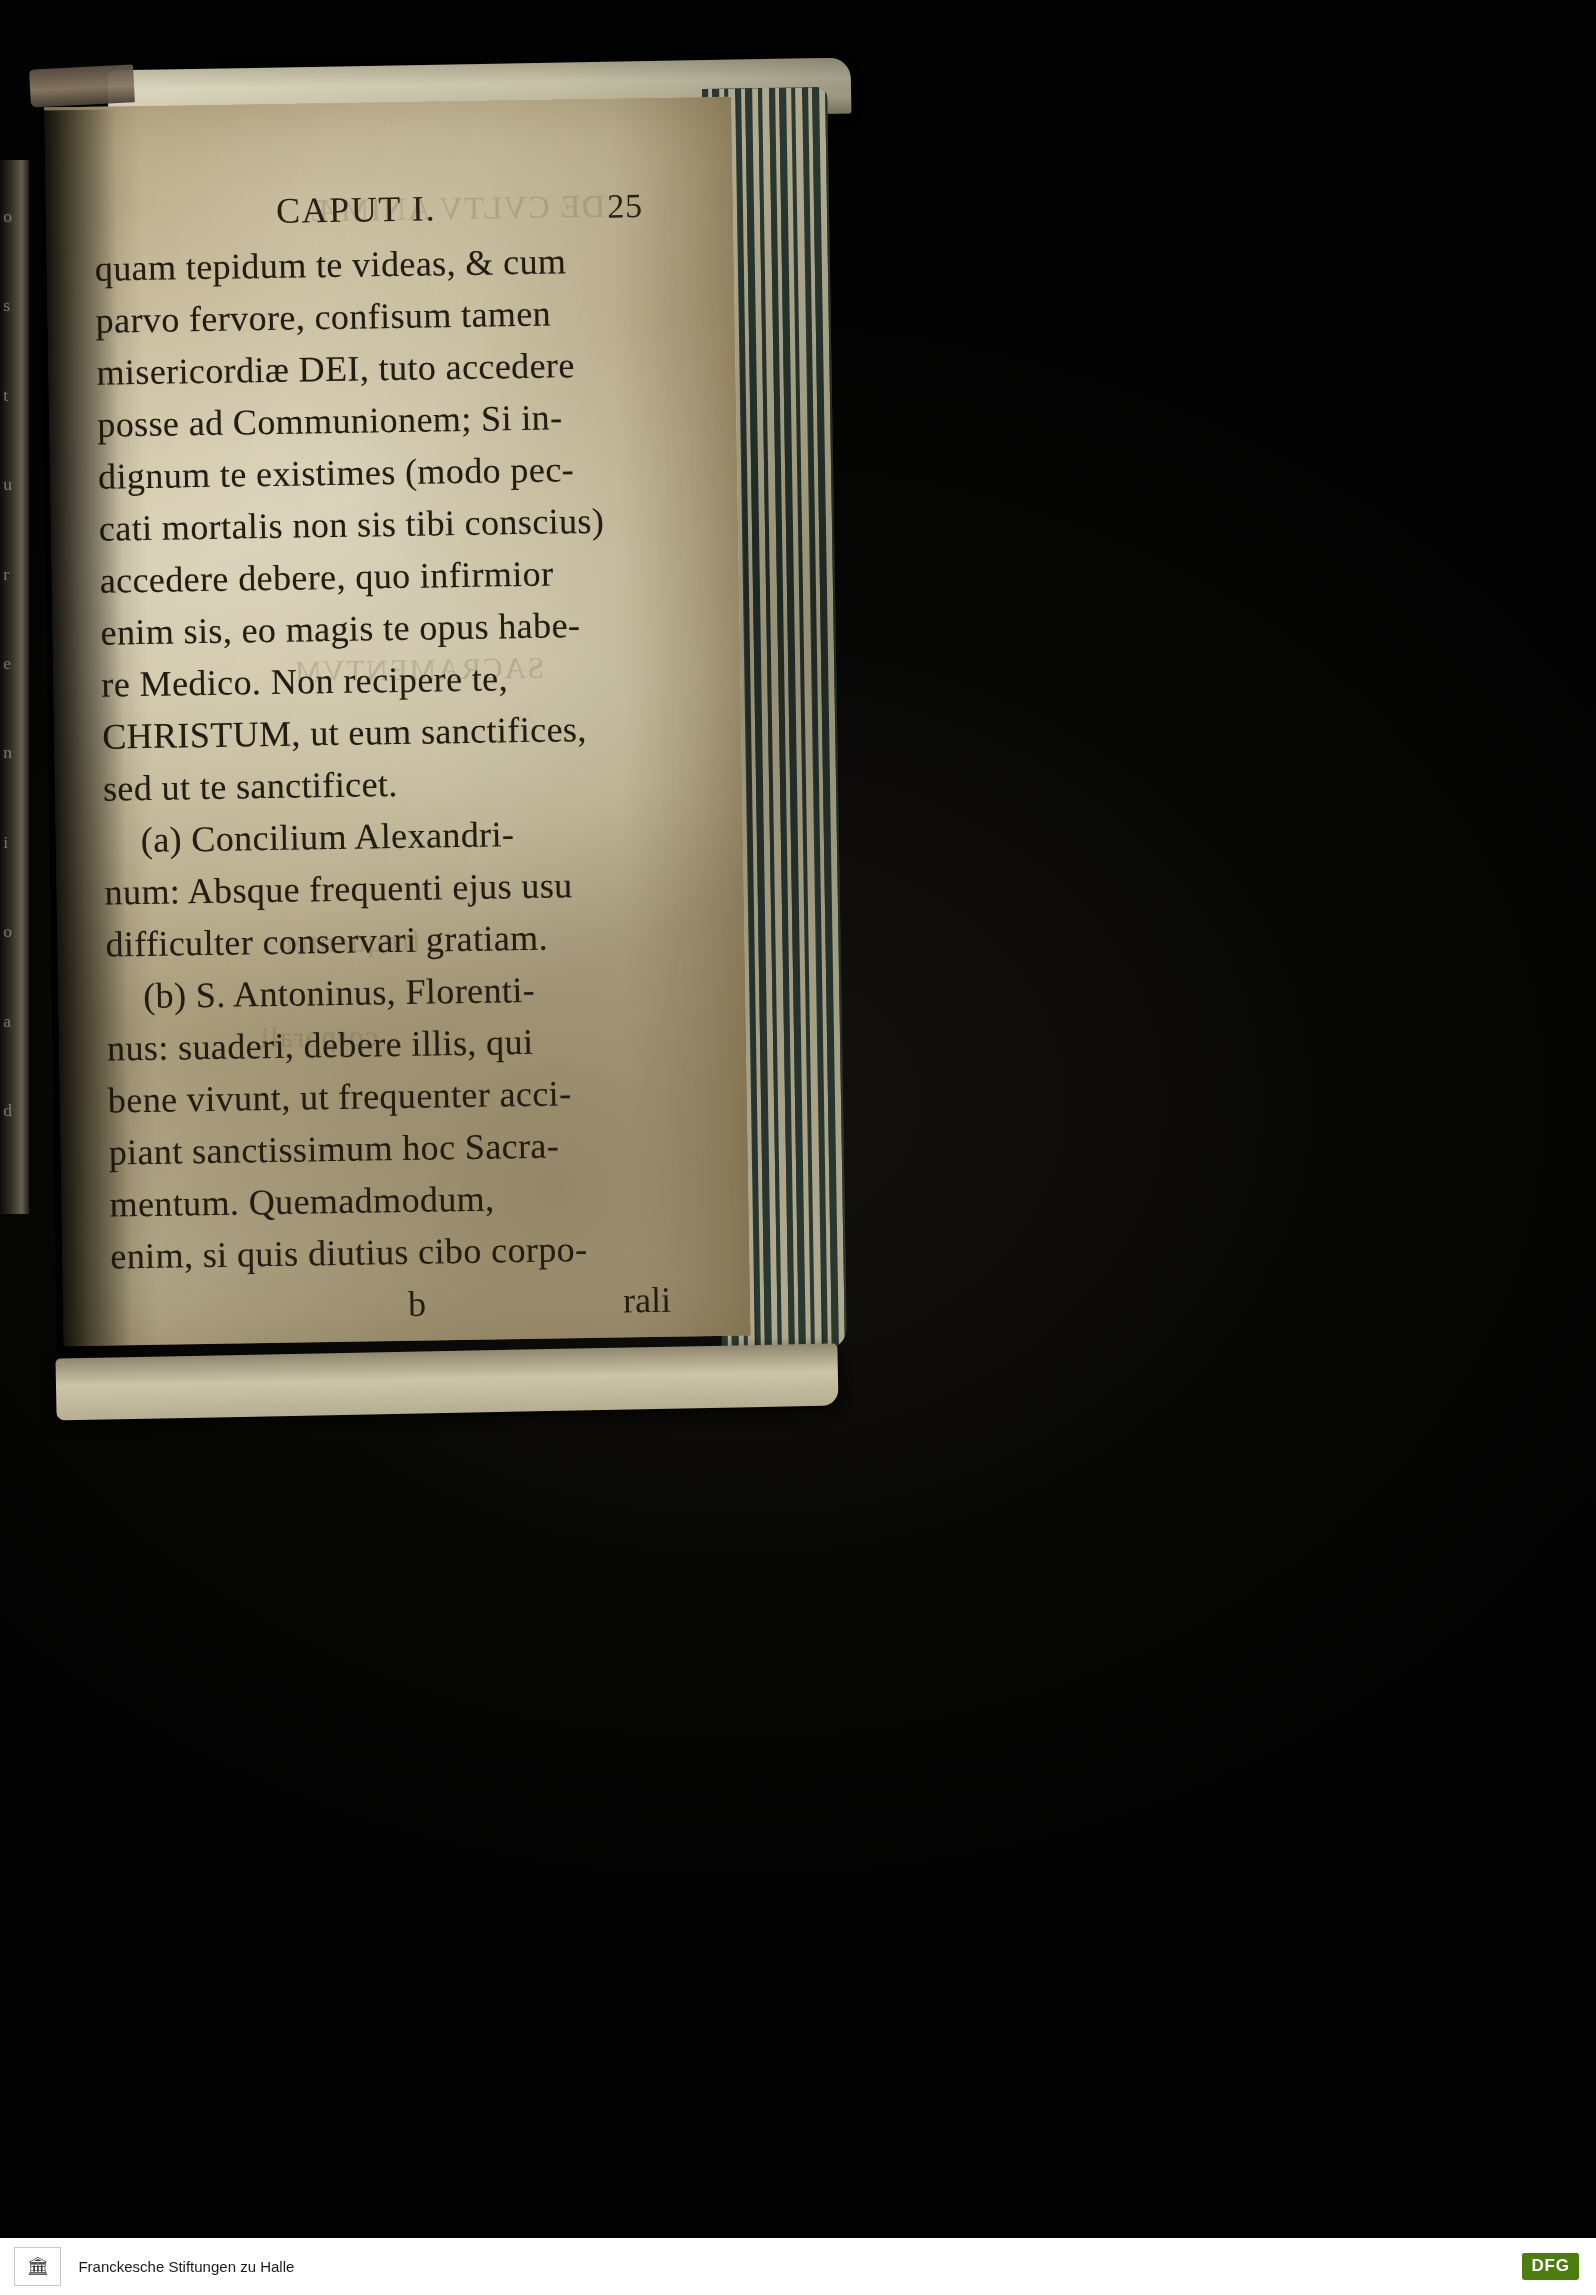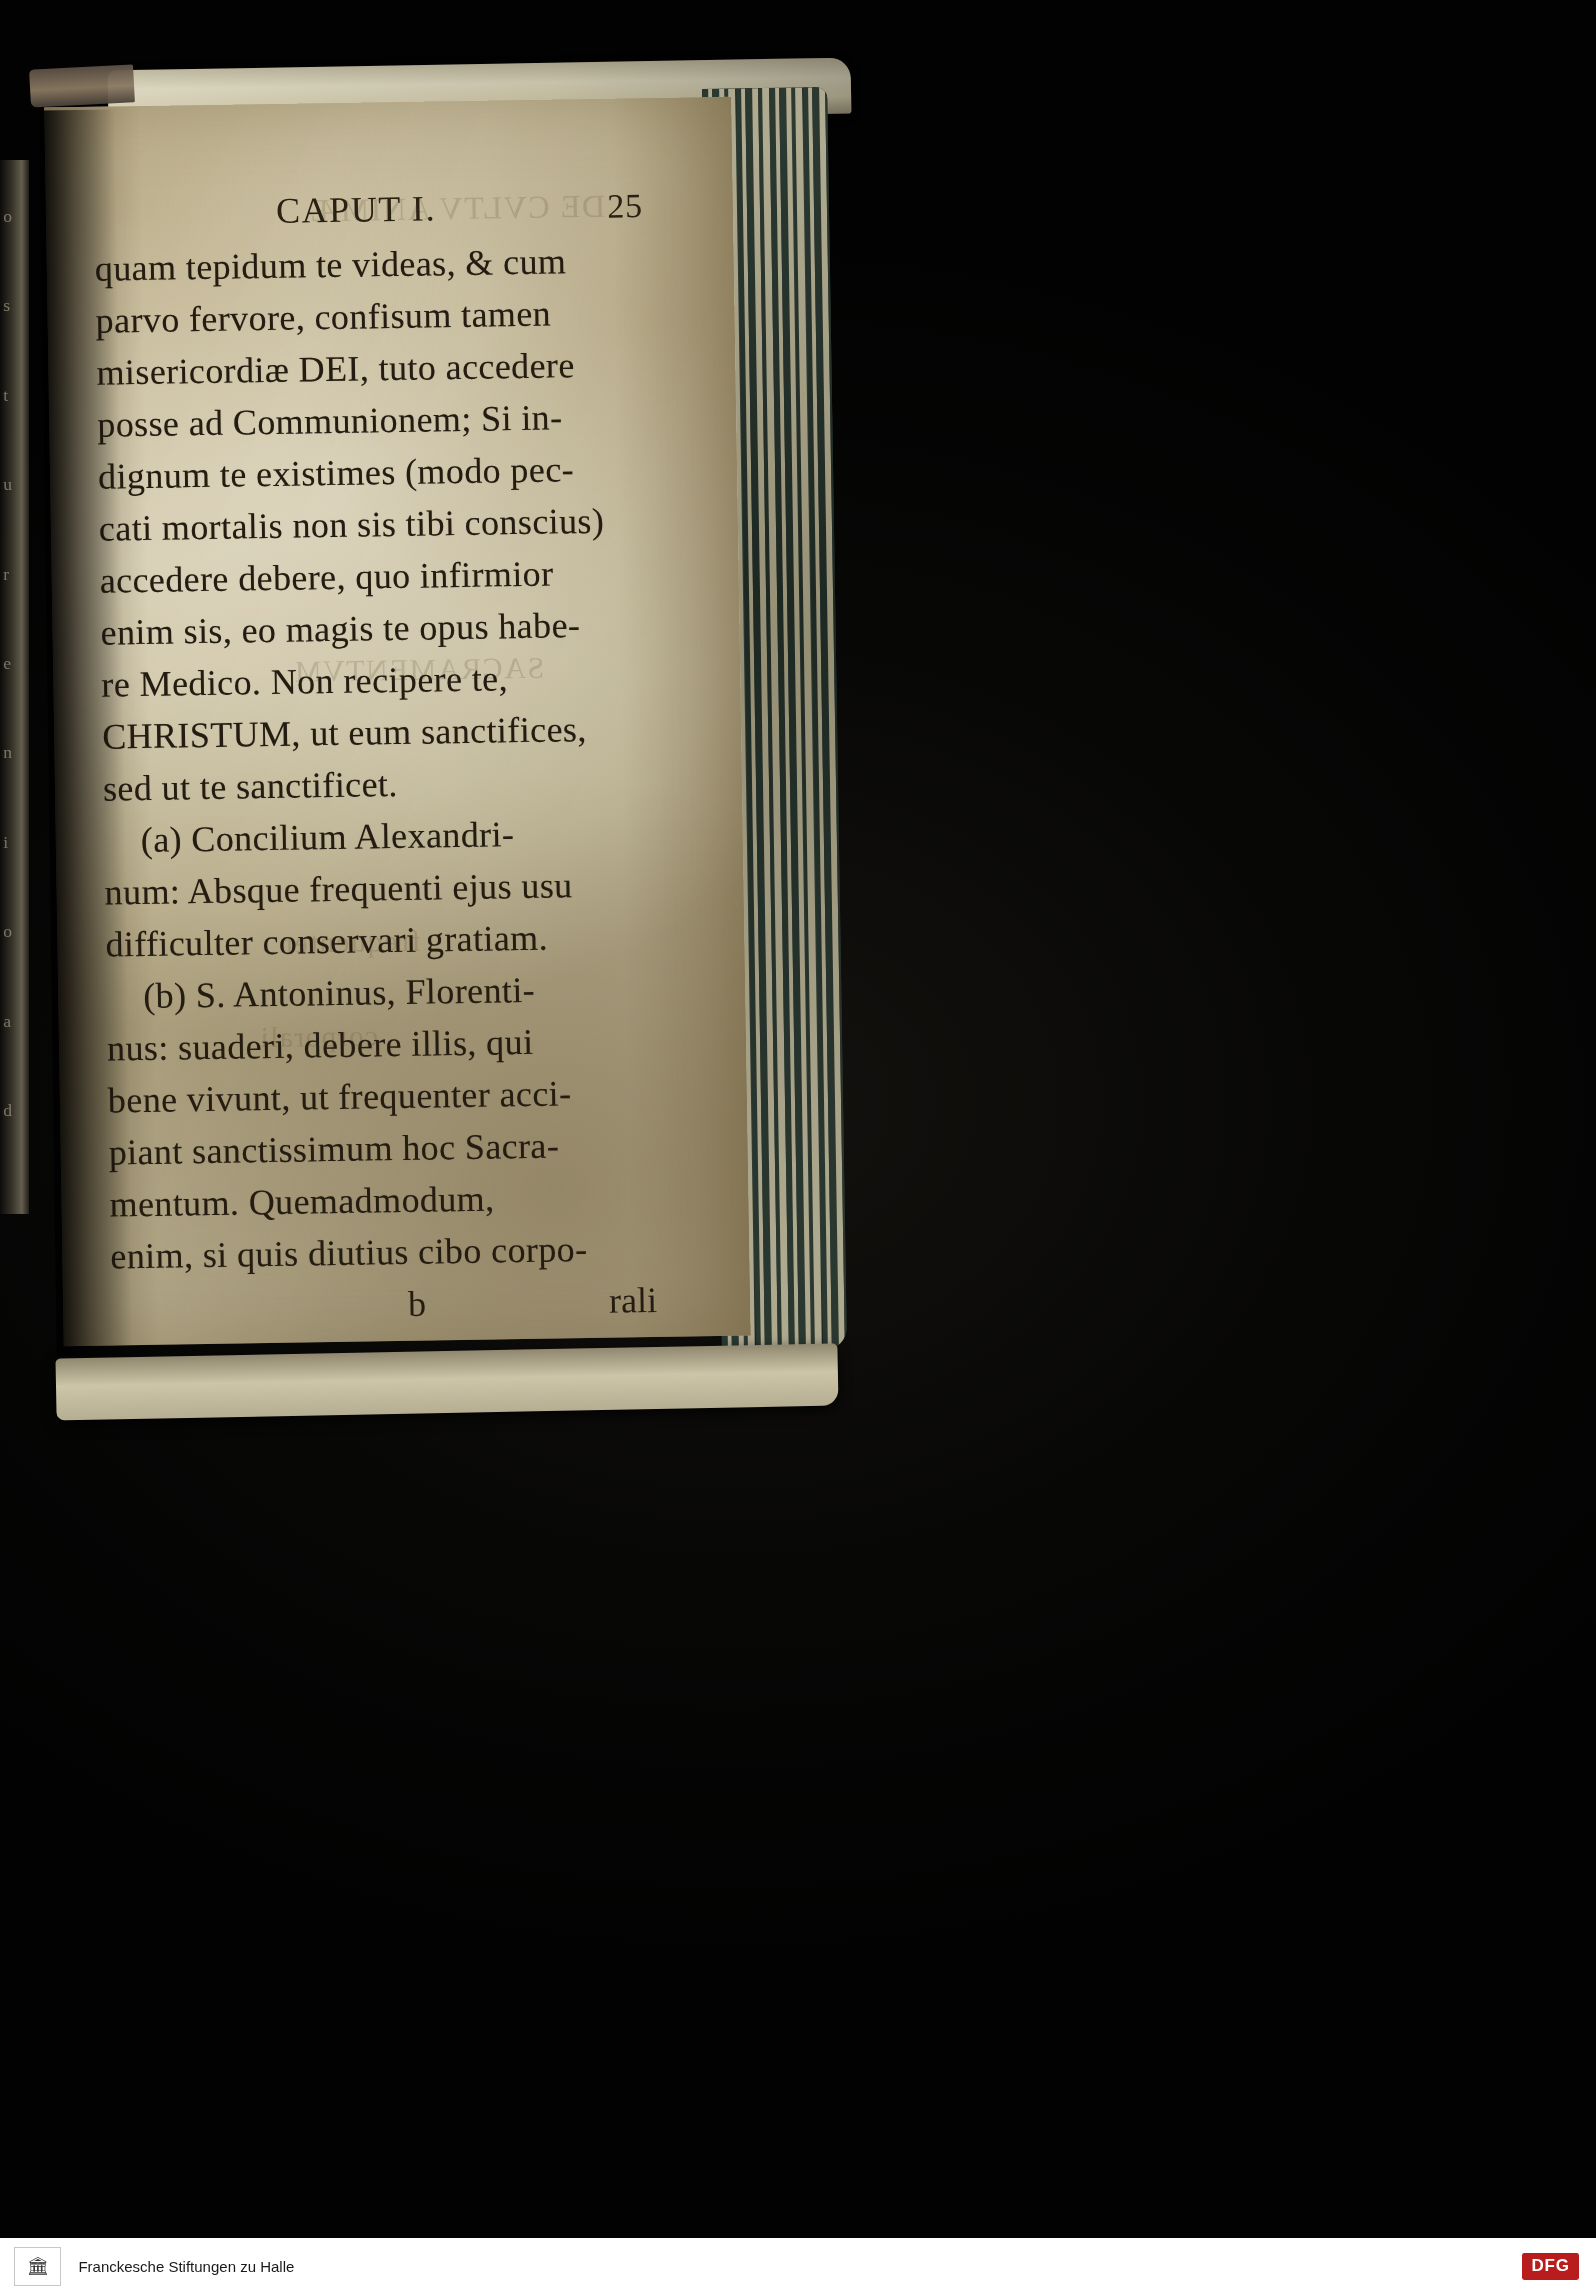--- a/index.html
+++ b/index.html
@@ -217,21 +217,21 @@
     font-size: 36px;
     line-height: 53px;
     color: #241c11;
   }
   .catchword .sig {
     position: absolute;
     left: 297px;
   }
   .catchword .word {
     position: absolute;
-    right: 45px;
+    right: 31px;
   }
 
   
   .foreedge {
     position: absolute;
     left: 688px;
     top: 24px;
     width: 125px;
     height: 1262px;
     transform: rotate(-0.9deg);
@@ -291,21 +291,21 @@
   }
   .footer-text {
     margin-left: 17px;
     font-size: 15px;
     color: #1a1a1a;
     font-family: "Liberation Sans", sans-serif;
   }
   .dfg {
     margin-left: auto;
     margin-right: 17.6px;
-    background: #b91c1c;
+    background: #4d7c0f;
     color: #fff;
     font-family: "Liberation Sans", sans-serif;
     font-weight: bold;
     font-size: 17px;
     letter-spacing: 0.8px;
     padding: 3.2px 9.6px 4px 9.6px;
     border-radius: 2.4px;
   }
 </style>
 </head>

